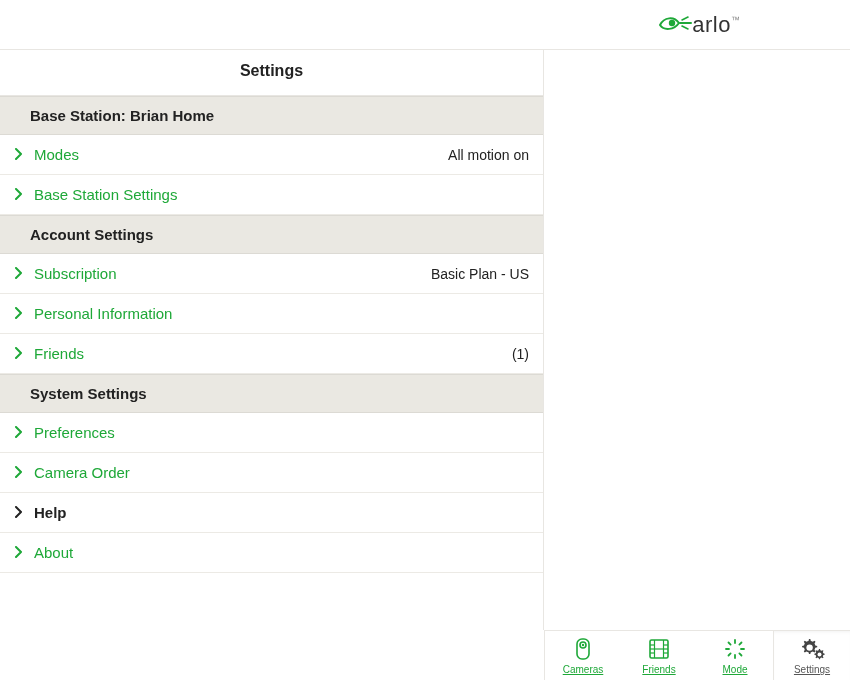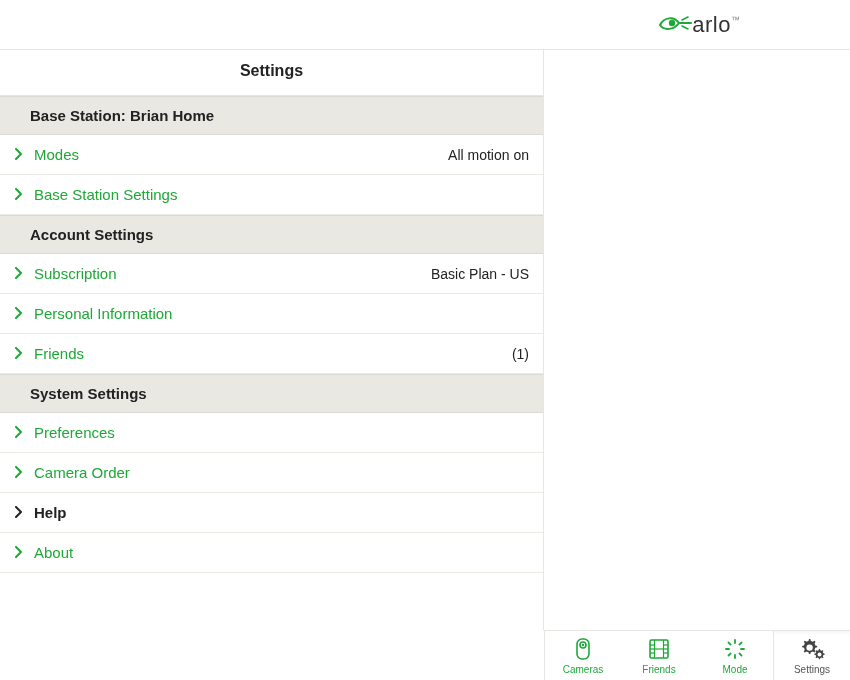--- a/index.html
+++ b/index.html
@@ -100,20 +100,21 @@
   .toolbar .tab {
     flex: 1 1 0;
     display: flex;
     flex-direction: column;
     align-items: center;
     justify-content: center;
     gap: 2px;
     cursor: pointer;
     font-size: 10px;
     color: #1ea838;
+    text-decoration: underline;
   }
   .toolbar .tab.active {
     color: #555;
     border-left: 1px solid #e8e6e2;
     box-shadow: inset 0 3px 4px -3px rgba(0,0,0,0.08);
   }
   .toolbar .tab .ticon { height: 26px; display:flex; align-items:center; justify-content:center; }
 </style>
 </head>
 <body>

